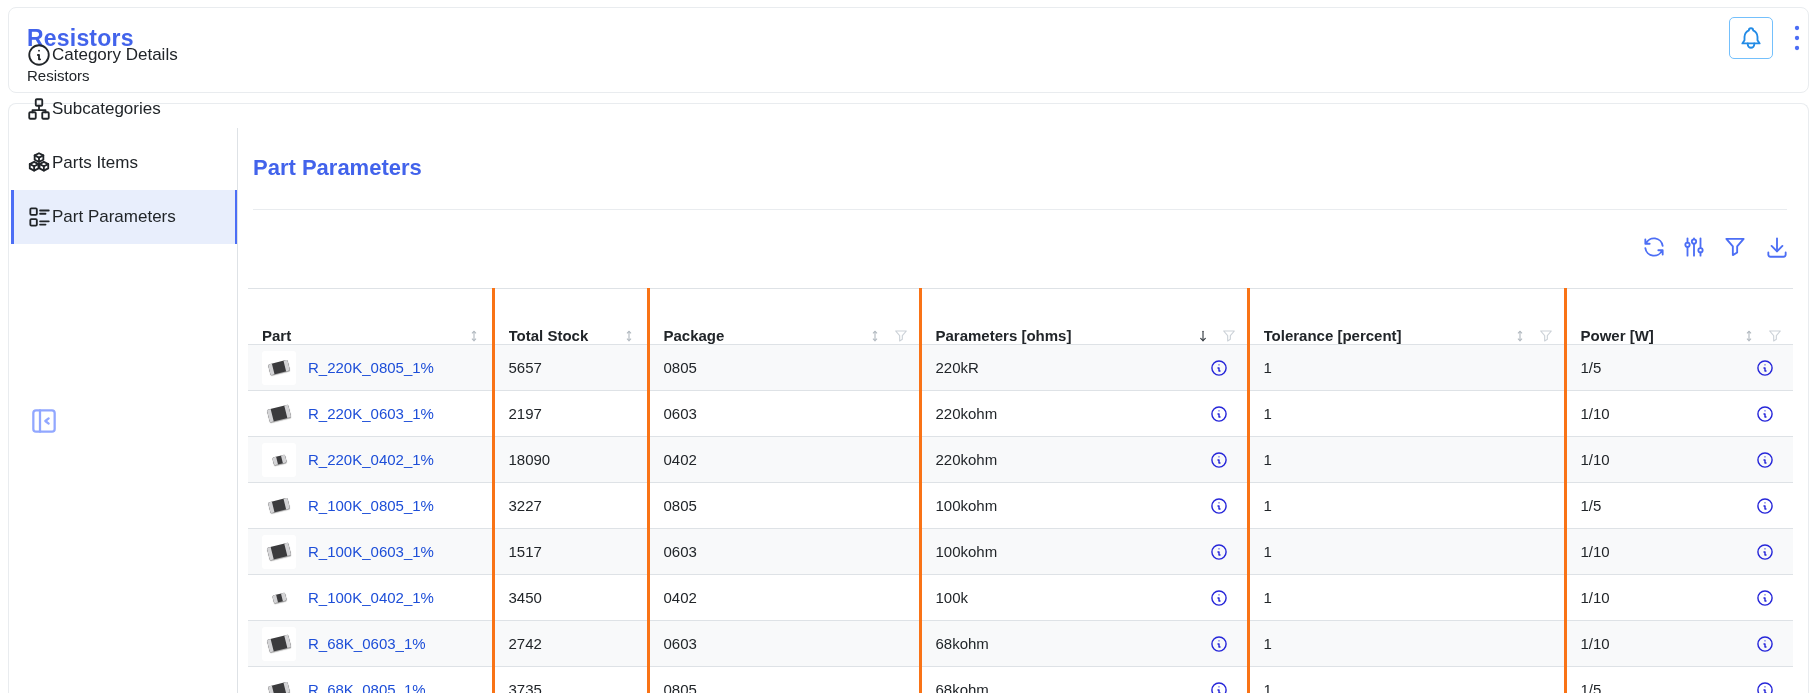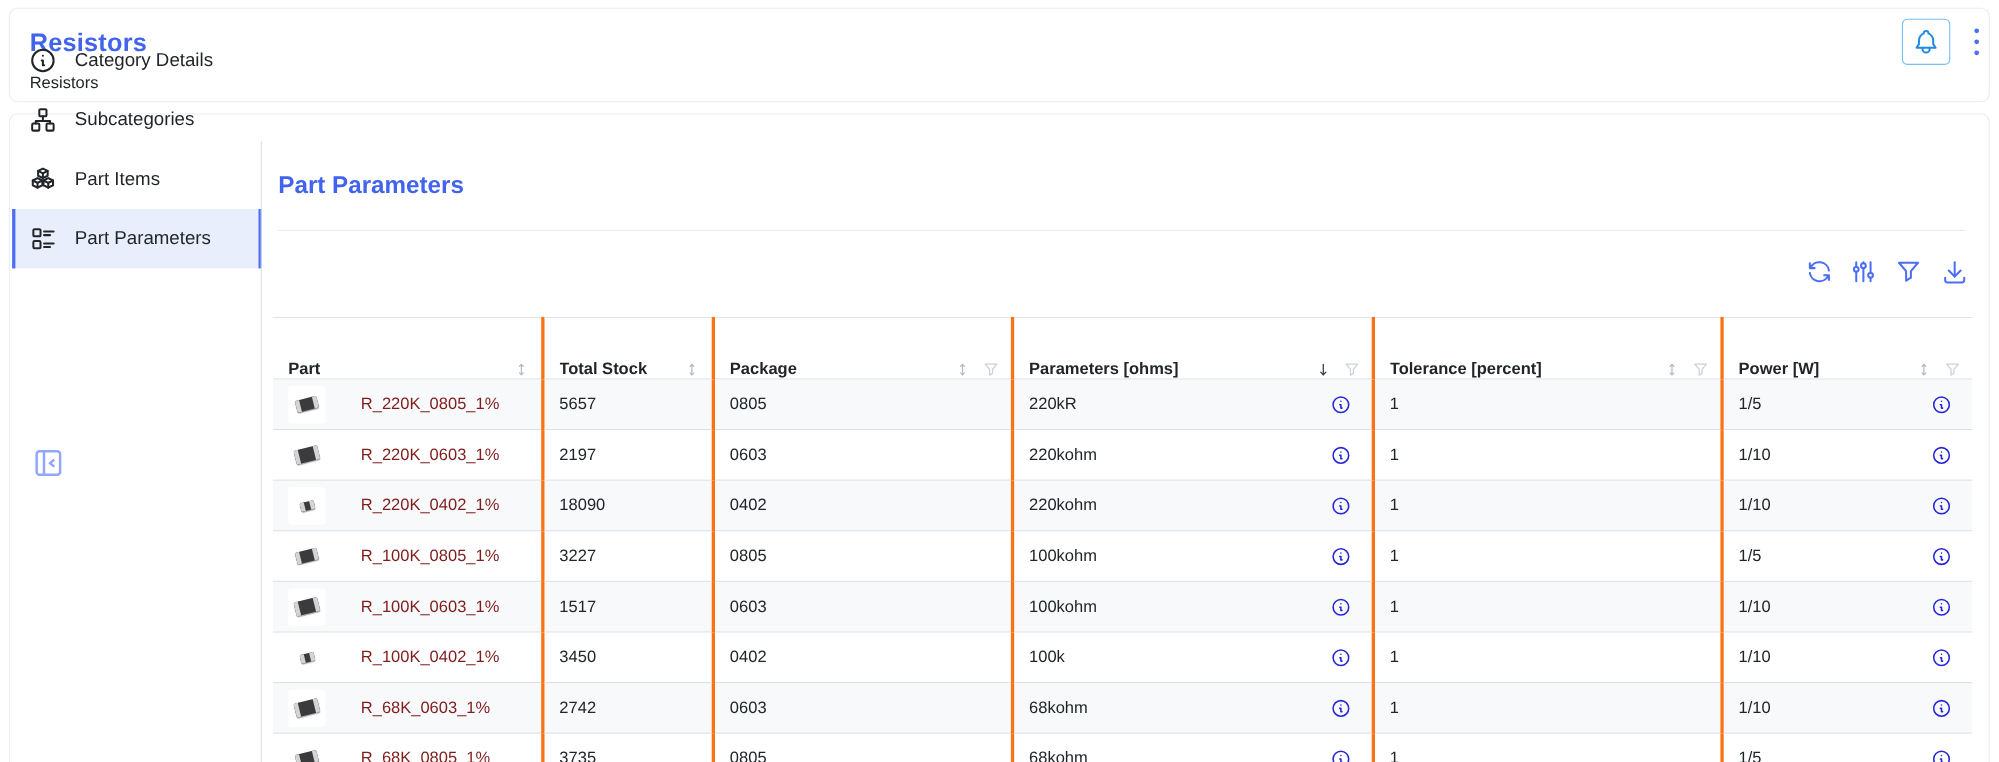--- a/index.html
+++ b/index.html
@@ -16,21 +16,21 @@
 
   .bell-btn { position:absolute; left:1720px; top:9px; width:44px; height:42px; background:#fff;
               border:1px solid #74c0fc; border-radius:5px; display:flex; align-items:center; justify-content:center; cursor:pointer; }
   .bell-btn svg { width:26px; height:26px; stroke:var(--bell,#228be6); }
   .dots-btn { position:absolute; left:1777px; top:10px; width:22px; height:40px; border:none; background:transparent;
               display:flex; align-items:center; justify-content:center; cursor:pointer; }
   .dots-btn svg { width:20px; height:34px; fill:var(--iconblue,#4c6ef5); }
 
   
   .sidebar { position:absolute; left:11px; top:28px; width:227px; }
-  .side-item { position:relative; width:227px; height:54px; display:flex; align-items:center; gap:16px;
+  .side-item { position:relative; width:227px; height:54px; display:flex; align-items:center; 
                padding-left:15px; cursor:pointer; background:transparent; border:none; font-size:17px; color:#212529; text-align:center; }
   .side-item .s-icon { width:26px; height:26px; flex:0 0 26px; display:flex; align-items:center; justify-content:center; }
   .side-item .s-icon svg { width:26px; height:26px; stroke:#212529; }
   .side-item.selected { background:var(--selbg,#e8eefc); }
   .side-item.selected::before { content:""; position:absolute; left:0; top:0; bottom:0; width:3px; background:var(--iconblue,#4c6ef5); }
   .side-item.selected::after  { content:""; position:absolute; right:0; top:0; bottom:0; width:3px; background:var(--iconblue,#4c6ef5); }
   .side-divider { position:absolute; left:237px; top:128px; width:1px; height:565px; background:#dee2e6; }
   .collapse-btn { position:absolute; left:26px; top:404px; width:36px; height:36px; border:none; background:transparent; cursor:pointer; }
   .collapse-btn svg { width:32px; height:32px; stroke:var(--collapse,#91a7ff); }
 
@@ -70,21 +70,21 @@
 
   
   .thumb { width:34px; height:34px; background:#fff; border-radius:3px; display:flex; align-items:center; justify-content:center; margin-right:12px; flex:0 0 34px; }
   .chip { position:relative; background:#3b3b3d; border-radius:1.5px; transform:rotate(-14deg); box-shadow:0 1px 1px rgba(0,0,0,.35); }
   .chip::before,.chip::after { content:""; position:absolute; top:0; bottom:0; width:4px; background:#d4d4d6; }
   .chip::before { left:0; border-radius:1.5px 0 0 1.5px; }
   .chip::after { right:0; border-radius:0 1.5px 1.5px 0; }
   .chip.p0805 { width:20px; height:11px; }
   .chip.p0603 { width:22px; height:13px; }
   .chip.p0402 { width:13px; height:8px; }
-  .part-name { color:#7f1d1d;margin-left:20px; }
+  .part-name { color:#1d4ed8; }
   svg { fill:none; stroke-width:1.7; stroke-linecap:round; stroke-linejoin:round; }
 </style>
 </head>
 <body>
 
 <div class="page">
 
   <div class="card header-card">
     <div class="page-title">Resistors</div>
     <div class="breadcrumb">Resistors</div>
@@ -135,21 +135,21 @@
             <path d="M8 5l4 2 4-2"></path>
             <path d="M12 7v4"></path>
             <path d="M7.5 11l4 2v4l-4 2-4-2v-4z"></path>
             <path d="M3.5 13l4 2 4-2"></path>
             <path d="M7.5 15v4"></path>
             <path d="M16.5 11l4 2v4l-4 2-4-2v-4z"></path>
             <path d="M12.5 13l4 2 4-2"></path>
             <path d="M16.5 15v4"></path>
           </svg>
         </span>
-        <span>Part Items</span>
+        <span>Parts Items</span>
       </button>
       <button class="side-item selected">
         <span class="s-icon">
           <svg viewBox="0 0 24 24">
             <rect x="4" y="4" width="6" height="6" rx="1"></rect>
             <rect x="4" y="14" width="6" height="6" rx="1"></rect>
             <path d="M13 6h8"></path>
             <path d="M13 9h5"></path>
             <path d="M13 16h8"></path>
             <path d="M13 19h5"></path>

